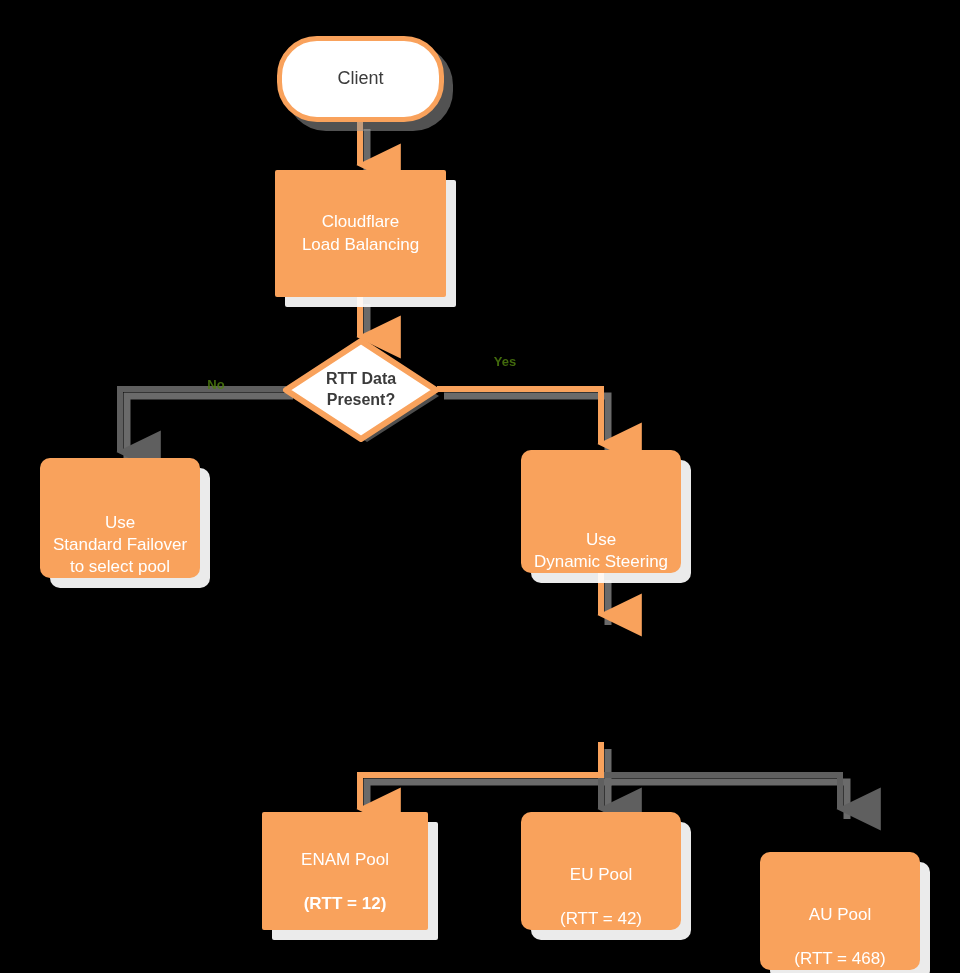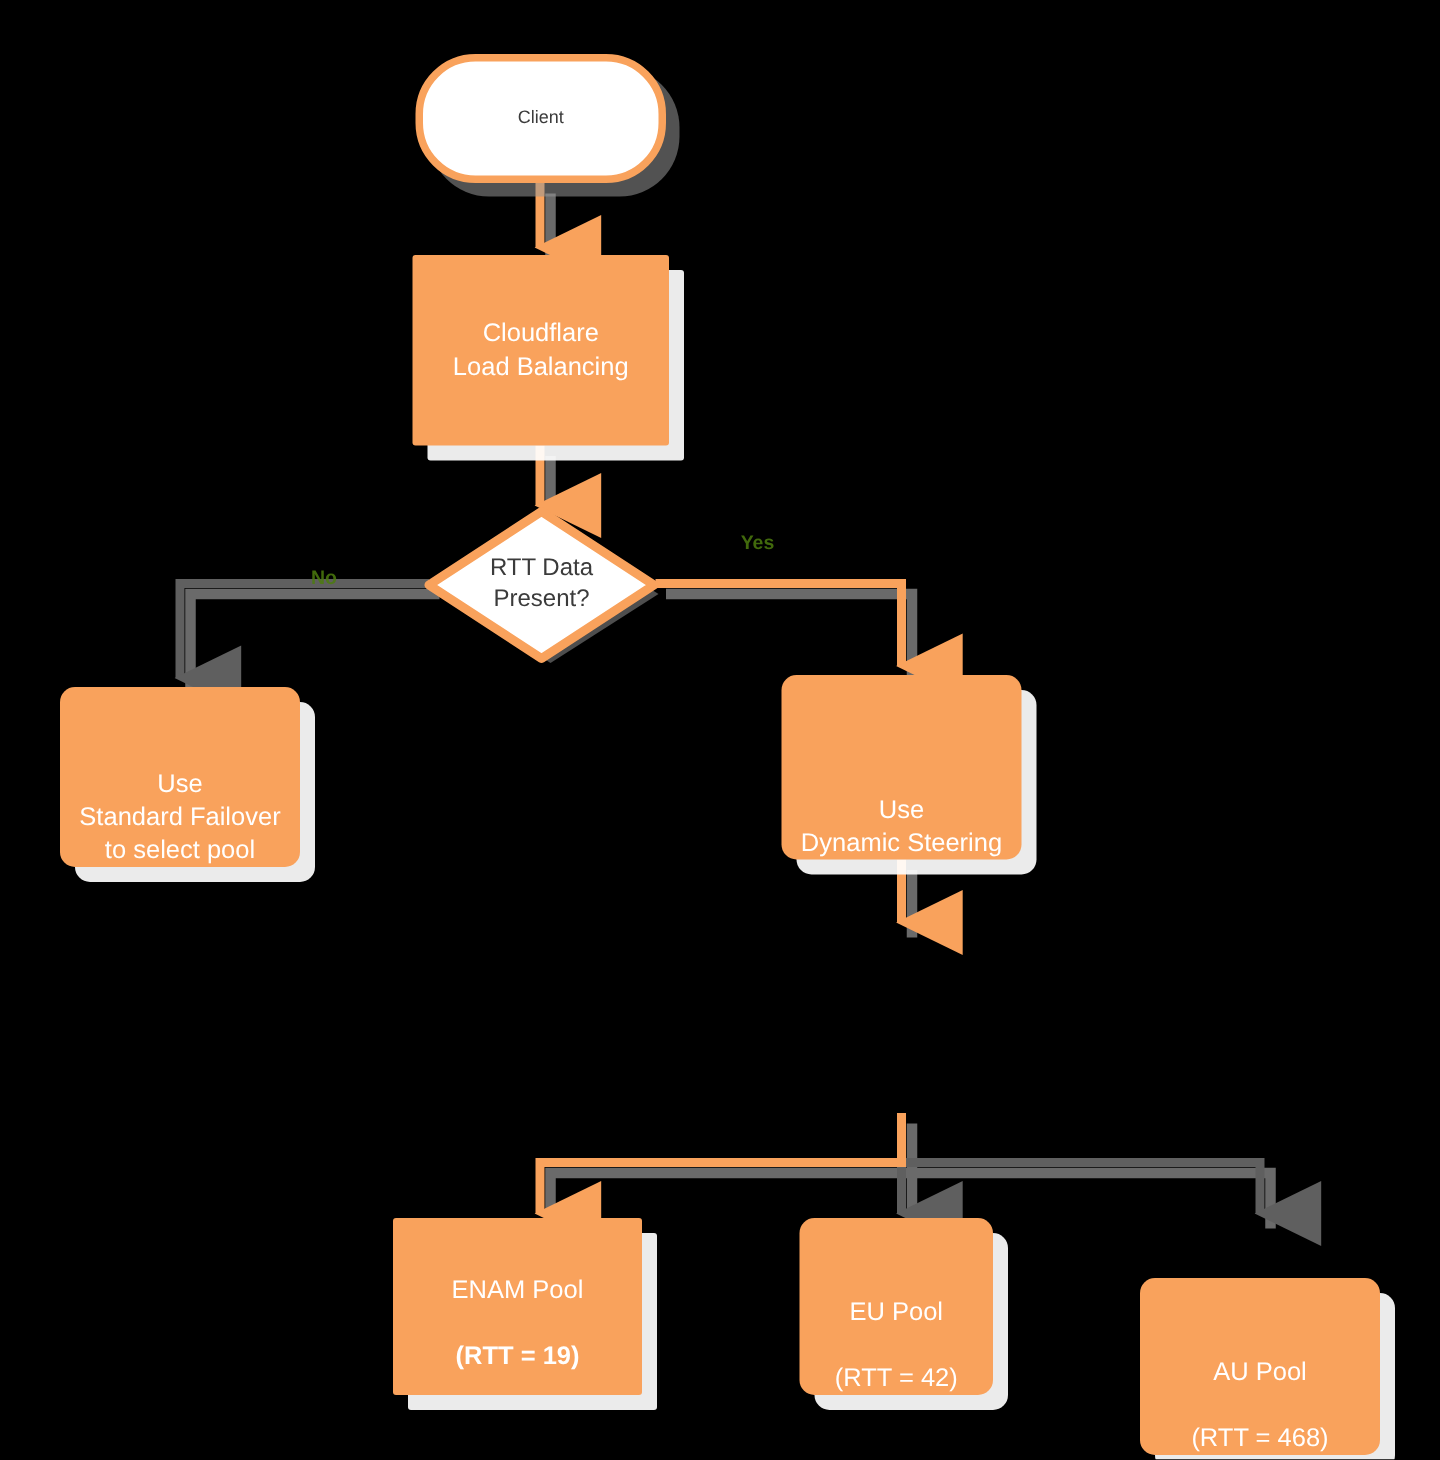--- a/index.html
+++ b/index.html
@@ -49,21 +49,21 @@
   }
   .box-process.sharp {
     border-radius: 2px;
   }
   
   .term-client {
     background: #ffffff;
     color: #3b3b3b;
     border: 5px solid #f9a25c;
     border-radius: 40px;
-    font-size: 12px;
+    font-size: 18px;
     box-shadow: 9px 9px 0 0 rgba(150,150,150,0.55);
   }
   
   .diamond-wrap {
     position: absolute;
     z-index: 5;
   }
   .diamond-shape {
     position: absolute;
     left: 0;
@@ -79,20 +79,21 @@
     height: 100%;
     display: flex;
     align-items: center;
     justify-content: center;
     text-align: center;
     color: #3b3b3b;
     font-size: 16px;
     line-height: 1.30;
     white-space: pre-line;
     pointer-events: none;
+    font-weight: bold;
   }
   .edge-label {
     position: absolute;
     color: #4d7c0f;
     font-size: 13px;
     font-weight: bold;
     z-index: 6;
     text-align: center;
     opacity: 0.85;
   }
@@ -174,25 +175,25 @@
 
   <div class="node box-process rounded" style="left:521px; top:450px; width:160px; height:123px;">
     <span class="node-label">Use
 Dynamic Steering</span>
   </div>
 
 
   <div class="node box-process sharp" style="left:262px; top:812px; width:166px; height:118px;">
     <span class="node-label">
       <span>ENAM Pool</span><br>
-      <span class="bold-part">(RTT = 19)</span>
+      <span class="bold-part">(RTT = 12)</span>
     </span>
   </div>
 
-  <div class="node box-process rounded" style="left:521px; top:812px; width:129px; height:118px;margin-left:12px;">
+  <div class="node box-process rounded" style="left:521px; top:812px; width:160px; height:118px;">
     <span class="node-label">
       <span>EU Pool</span><br>
       <span>(RTT = 42)</span>
     </span>
   </div>
 
   <div class="node box-process rounded" style="left:760px; top:852px; width:160px; height:118px;">
     <span class="node-label">
       <span>AU Pool</span><br>
       <span>(RTT = 468)</span>

